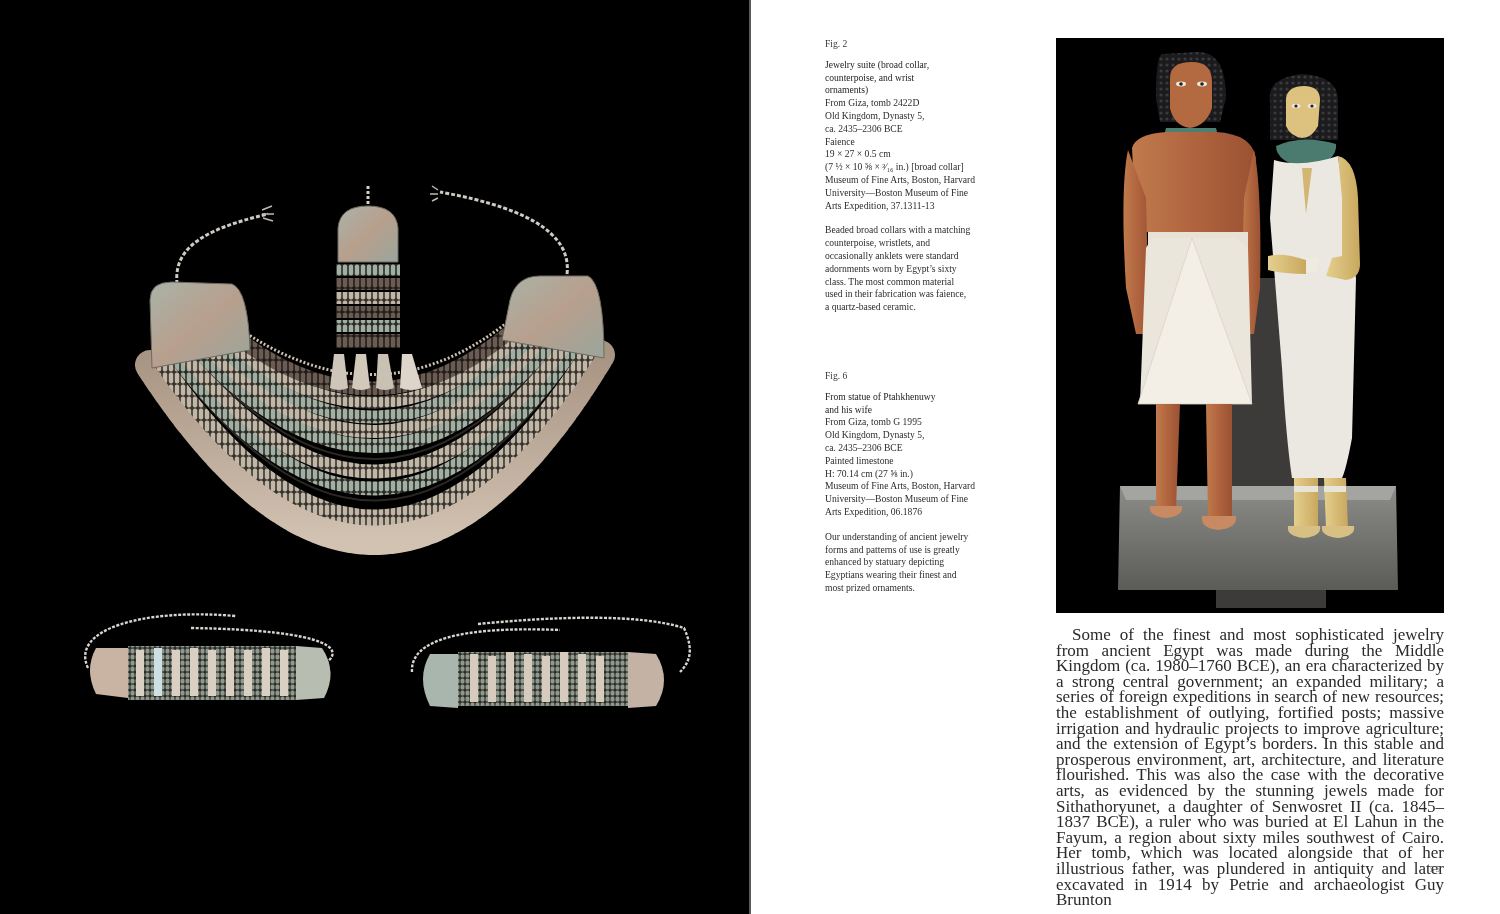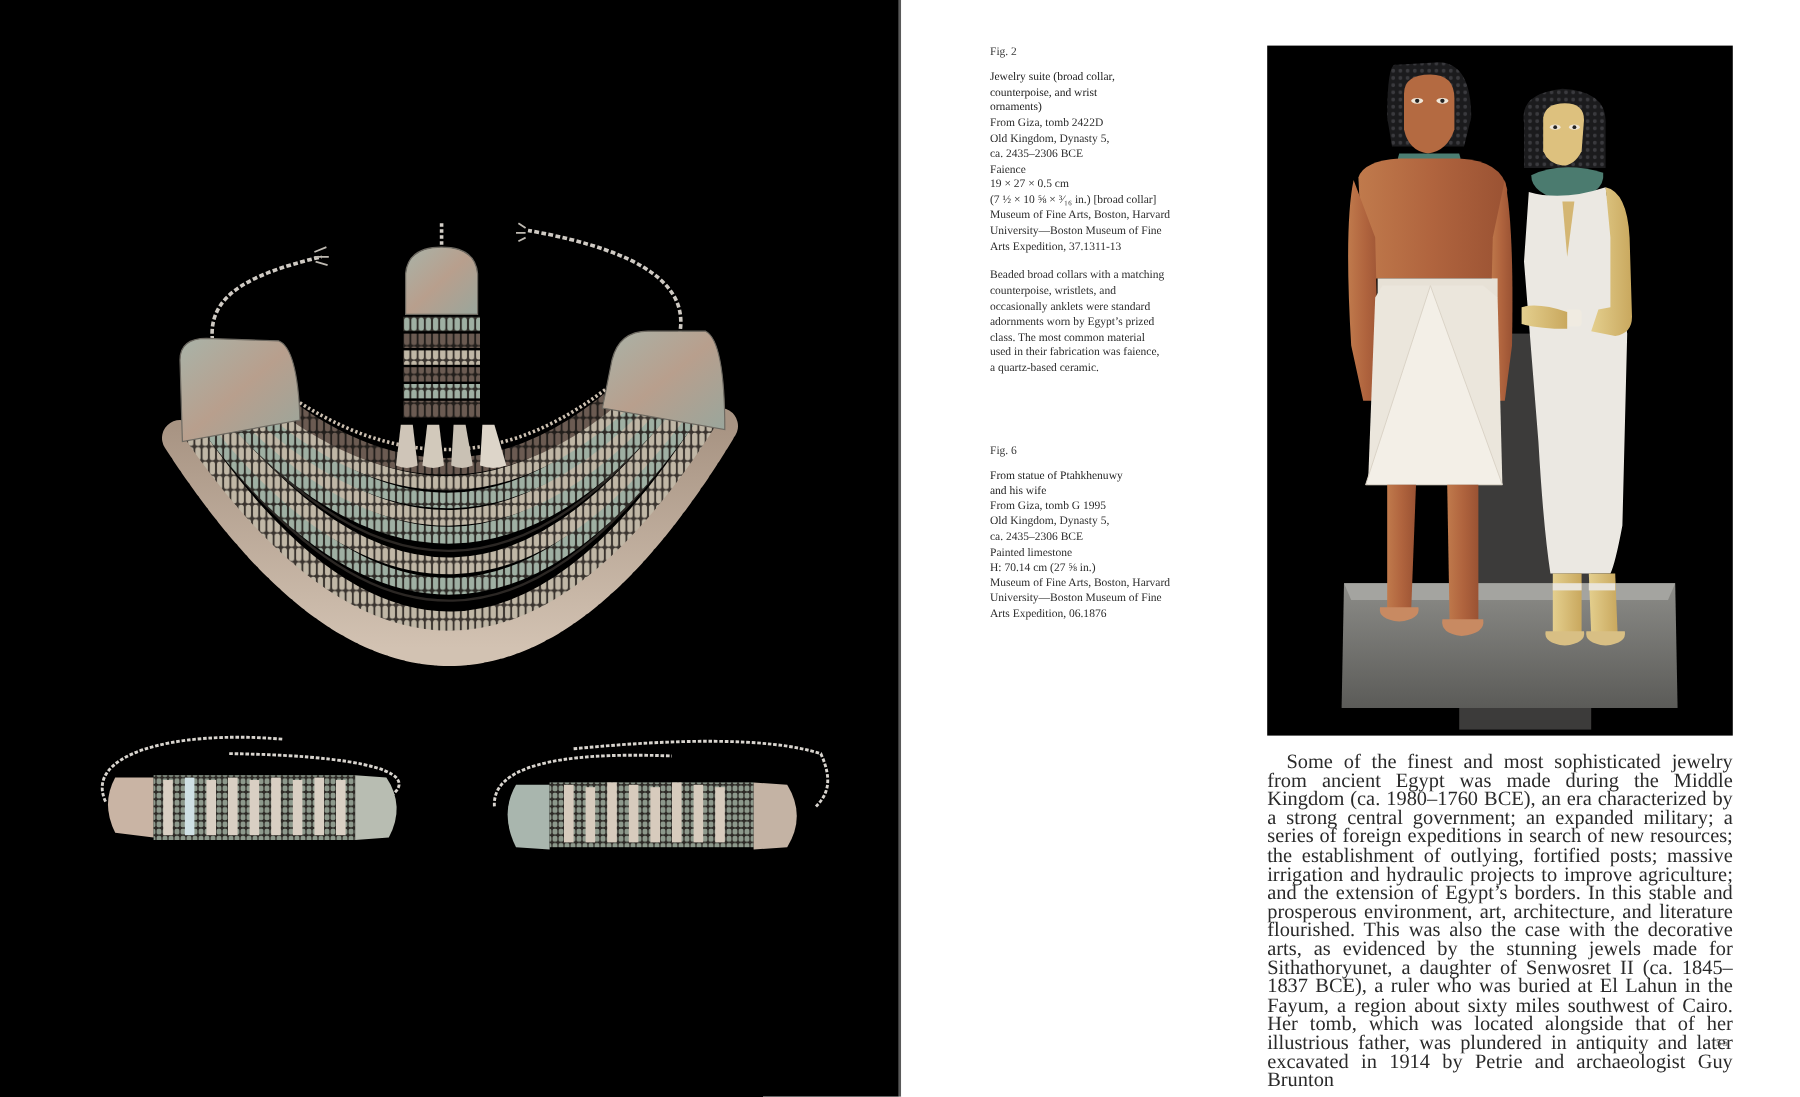--- a/index.html
+++ b/index.html
@@ -183,40 +183,47 @@
       <span class="cap-line">19 × 27 × 0.5 cm</span>
       <span class="cap-line">(7 ½ × 10 ⅝ × ³⁄₁₆ in.) [broad collar]</span>
       <span class="cap-line">Museum of Fine Arts, Boston, Harvard</span>
       <span class="cap-line">University—Boston Museum of Fine</span>
       <span class="cap-line">Arts Expedition, 37.1311-13</span>
     </div>
     <div class="cap-note">
       <span class="cap-line">Beaded broad collars with a matching</span>
       <span class="cap-line">counterpoise, wristlets, and</span>
       <span class="cap-line">occasionally anklets were standard</span>
-      <span class="cap-line">adornments worn by Egypt’s prized</span>
+      <span class="cap-line">adornments worn by Egypt’s sixty</span>
       <span class="cap-line">class. The most common material</span>
       <span class="cap-line">used in their fabrication was faience,</span>
       <span class="cap-line">a quartz-based ceramic.</span>
     </div>
   </div>
 
   <div class="fig3">
     <div class="fig-label">Fig. 6</div>
     <div class="cap-block">
       <span class="cap-line fig-title">From statue of Ptahkhenuwy</span>
       <span class="cap-line fig-title">and his wife</span>
       <span class="cap-line">From Giza, tomb G 1995</span>
       <span class="cap-line">Old Kingdom, Dynasty 5,</span>
       <span class="cap-line">ca. 2435–2306 BCE</span>
       <span class="cap-line">Painted limestone</span>
       <span class="cap-line">H: 70.14 cm (27 ⅝ in.)</span>
       <span class="cap-line">Museum of Fine Arts, Boston, Harvard</span>
       <span class="cap-line">University—Boston Museum of Fine</span>
       <span class="cap-line">Arts Expedition, 06.1876</span>
+    </div>
+    <div class="cap-note">
+      <span class="cap-line">Our understanding of ancient jewelry</span>
+      <span class="cap-line">forms and patterns of use is greatly</span>
+      <span class="cap-line">enhanced by statuary depicting</span>
+      <span class="cap-line">Egyptians wearing their finest and</span>
+      <span class="cap-line">most prized ornaments.</span>
     </div>
   </div>
 </div>
 
 <div class="statue-frame">
   <svg class="statue-svg" viewBox="0 0 388 575">
     <defs>
       <linearGradient id="manSkin" x1="0" y1="0" x2="1" y2="0">
         <stop offset="0" stop-color="#c07a4c"></stop>
         <stop offset="0.5" stop-color="#b0643e"></stop>

